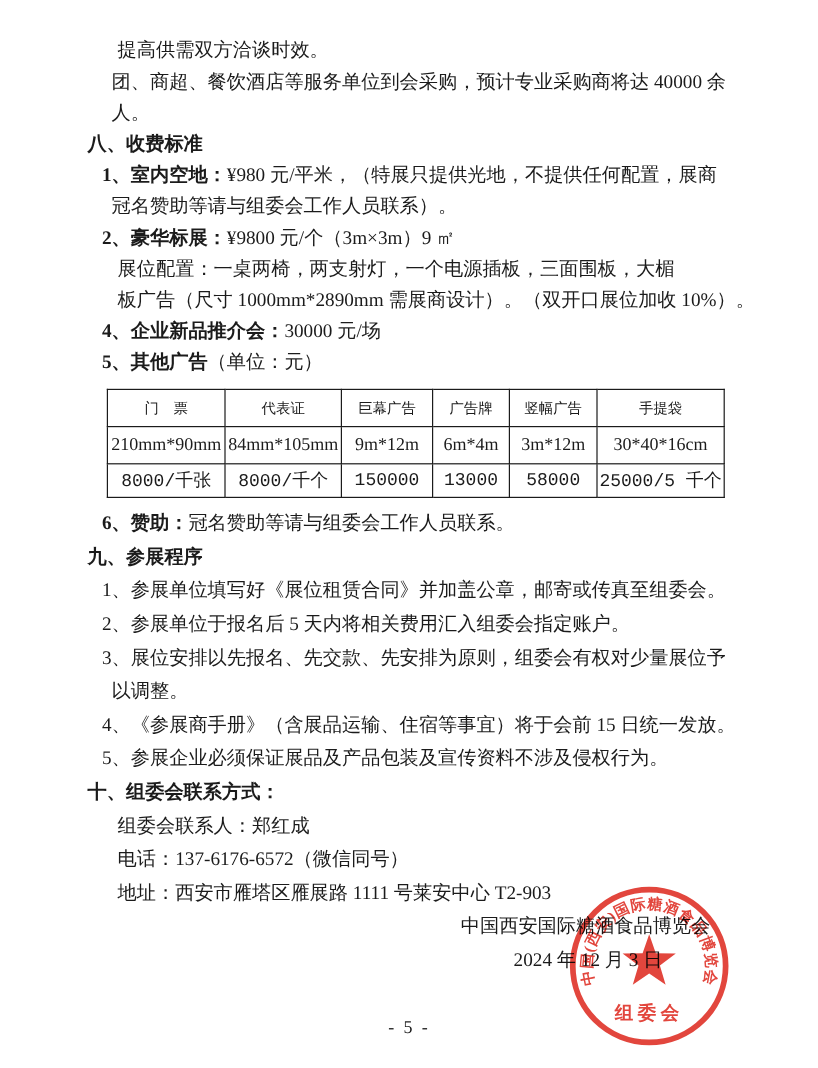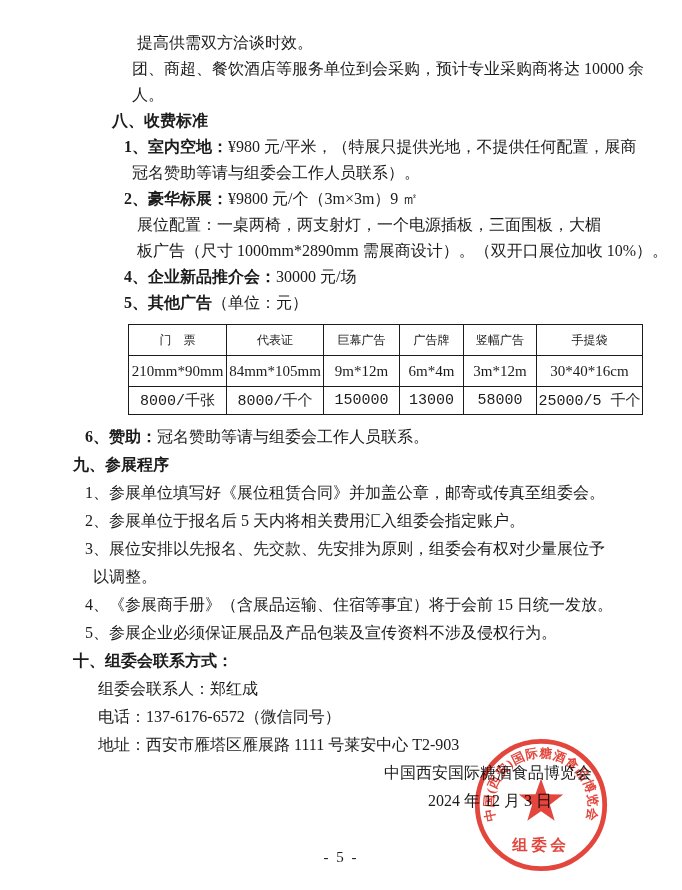--- a/index.html
+++ b/index.html
@@ -2,21 +2,21 @@
 <html><head>
 <meta charset="utf-8">
 <style>
   html,body{margin:0;padding:0;}
   body{
     width:682px;height:890px;background:#ffffff;position:relative;overflow:hidden;
     font-family:"Liberation Serif","DejaVu Serif",serif;
     color:#1b1b1b;
   }
   .doc{padding:30px 58px 0 73px;font-size:16px;}
-  .tb{line-height:26px;margin-left:39px;}
+  .tb{line-height:26px;}
   .bb{line-height:28px;}
   .line{white-space:nowrap;}
   .h{font-weight:bold;}
   .i1{padding-left:12px;}
   .i2{padding-left:20px;}
   .i3{padding-left:25px;}
   table.fee{
     border-collapse:collapse;table-layout:fixed;
     width:514px;margin:8px 0 8px 16px;
     text-align:center;font-size:15px;line-height:normal;
@@ -37,21 +37,21 @@
   }
 </style>
 </head>
 <body>
 
 <div class="doc">
 
   <div class="tb">
     <div class="line i3">提高供需双方洽谈时效。</div>
 
-    <div class="line i2">团、商超、餐饮酒店等服务单位到会采购，预计专业采购商将达 10000 余</div>
+    <div class="line i2">团、商超、餐饮酒店等服务单位到会采购，预计专业采购商将达 40000 余</div>
     <div class="line i2">人。</div>
 
     <div class="line h">八、收费标准</div>
 
     <div class="line i1"><span class="h">1、室内空地：</span><span>¥980 元/平米，（特展只提供光地，不提供任何配置，展商</span></div>
     <div class="line i2">冠名赞助等请与组委会工作人员联系）。</div>
 
     <div class="line i1"><span class="h">2、豪华标展：</span><span>¥9800 元/个（3m×3m）9 ㎡</span></div>
     <div class="line i3">展位配置：一桌两椅，两支射灯，一个电源插板，三面围板，大楣</div>
     <div class="line i3">板广告（尺寸 1000mm*2890mm 需展商设计）。（双开口展位加收 10%）。</div>

